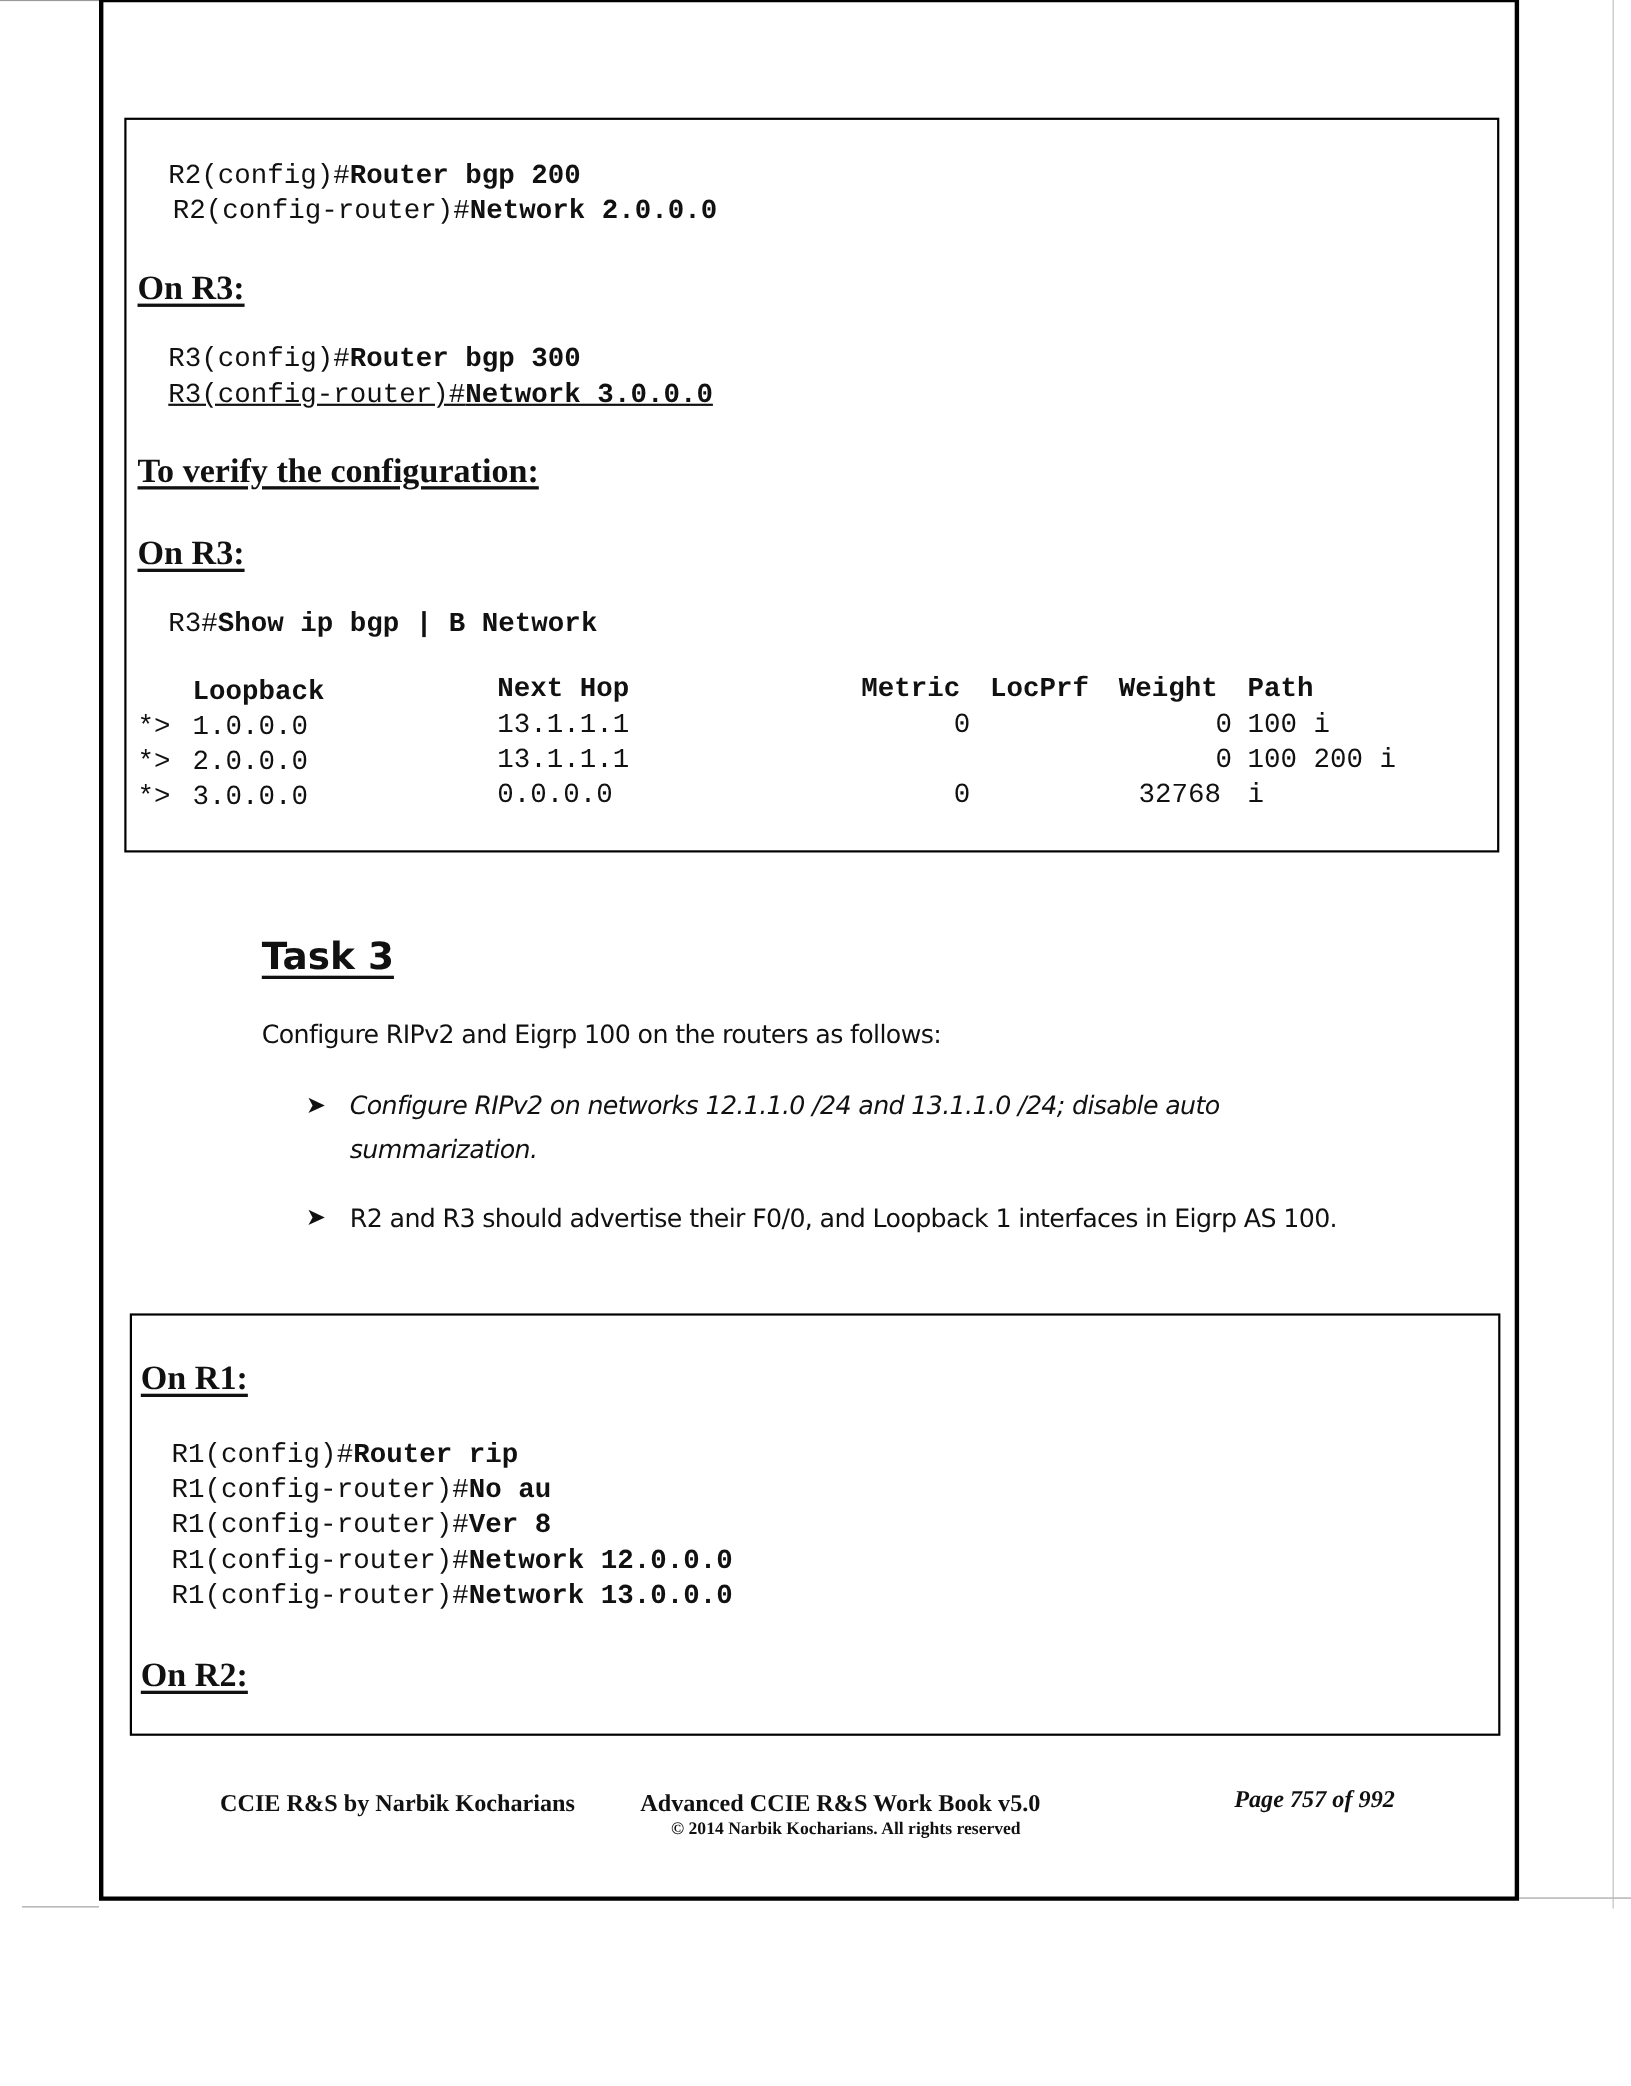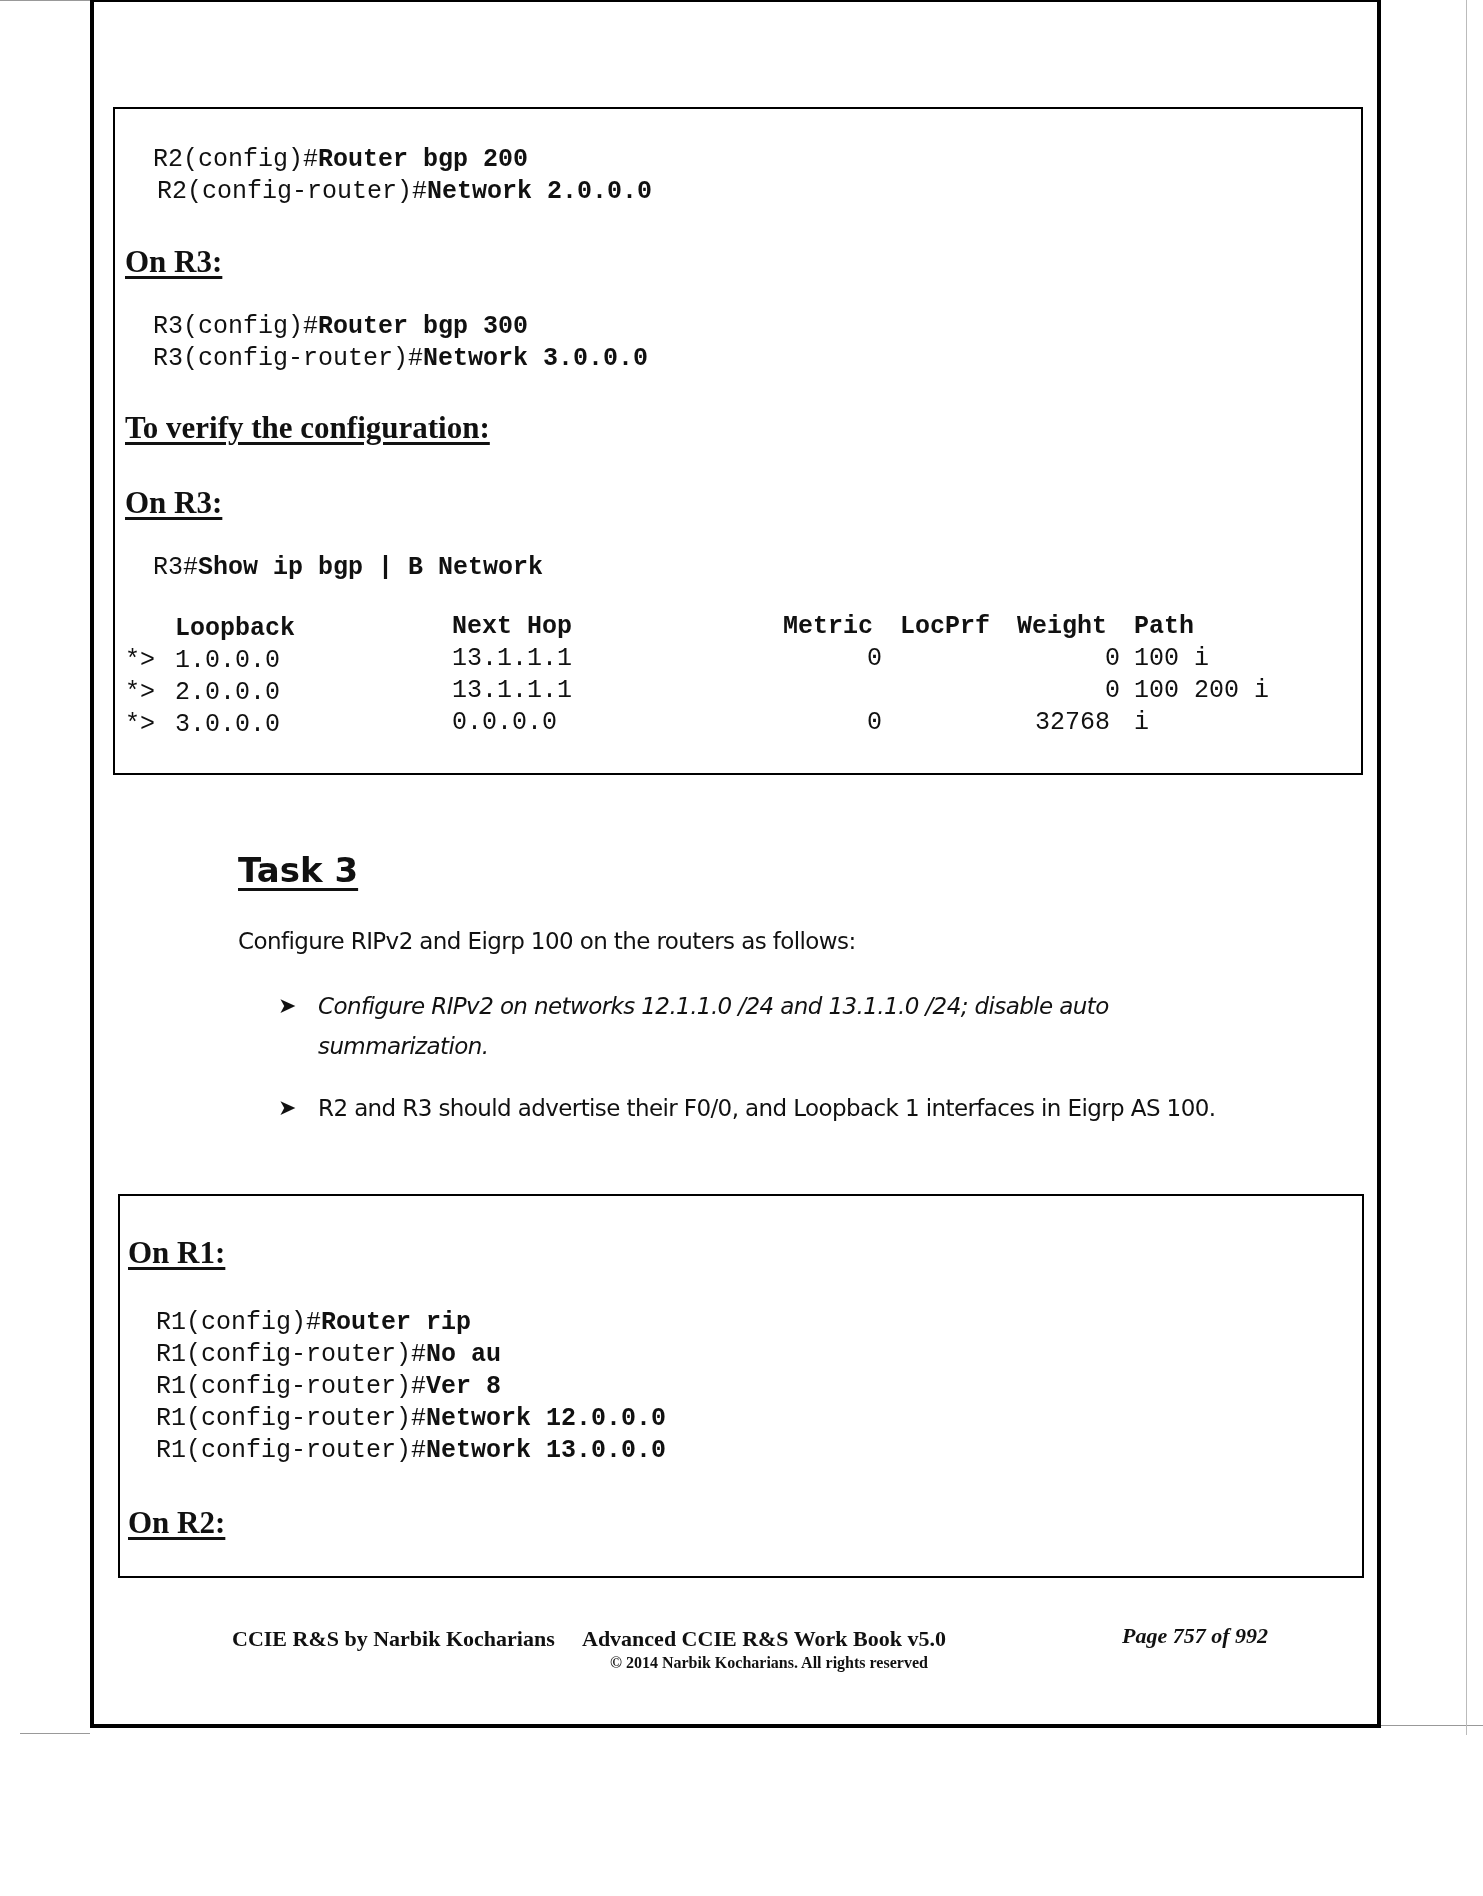--- a/index.html
+++ b/index.html
@@ -32,21 +32,21 @@
 <div class="vline" style="left:1466px;top:0;height:1735px;"></div>
 
 <div class="box" style="left:113px;top:107px;width:1250px;height:668px;"></div>
 
 <div class="line mono" style="left:125px;top:144px;"><span class="p">R2(config)#</span><b>Router bgp 200</b></div>
 <div class="line mono" style="left:129px;top:176px;"><span class="p">R2(config-router)#</span><b>Network 2.0.0.0</b></div>
 
 <div class="hd" style="left:125px;top:244px;">On R3:</div>
 
 <div class="line mono" style="left:125px;top:311px;"><span class="p">R3(config)#</span><b>Router bgp 300</b></div>
-<div class="line mono" style="left:125px;top:343px;"><span class="p">R3(config-router)#</span><b>Network 3.0.0.0</b></div>
+<div class="line mono" style="left:125px;top:343px;text-decoration:underline;"><span class="p">R3(config-router)#</span><b>Network 3.0.0.0</b></div>
 
 <div class="hd" style="left:125px;top:410px;">To verify the configuration:</div>
 <div class="hd" style="left:125px;top:485px;">On R3:</div>
 
 <div class="line mono" style="left:125px;top:552px;"><span class="p">R3#</span><b>Show ip bgp | B Network</b></div>
 
 <div class="tbl" style="left:125px;top:613px;">
   <b class="cell" style="left:50px;top:0;">Loopback</b>
   <b class="cell" style="left:327px;top:-2px;">Next Hop</b>
   <b class="cell" style="left:658px;top:-2px;">Metric</b>
@@ -91,16 +91,16 @@
 
 <div class="box" style="left:118px;top:1194px;width:1246px;height:384px;"></div>
 <div class="hd" style="left:128px;top:1235px;">On R1:</div>
 <div class="line mono" style="left:128px;top:1307px;"><span class="p">R1(config)#</span><b>Router rip</b></div>
 <div class="line mono" style="left:128px;top:1339px;"><span class="p">R1(config-router)#</span><b>No au</b></div>
 <div class="line mono" style="left:128px;top:1371px;"><span class="p">R1(config-router)#</span><b>Ver 8</b></div>
 <div class="line mono" style="left:128px;top:1403px;"><span class="p">R1(config-router)#</span><b>Network 12.0.0.0</b></div>
 <div class="line mono" style="left:128px;top:1435px;"><span class="p">R1(config-router)#</span><b>Network 13.0.0.0</b></div>
 <div class="hd" style="left:128px;top:1505px;">On R2:</div>
 
-<div class="foot" style="left:200px;top:1626px;margin-left:32px;">CCIE R&amp;S by Narbik Kocharians</div>
+<div class="foot" style="left:200px;top:1626px;">CCIE R&amp;S by Narbik Kocharians</div>
 <div class="foot" style="left:582px;top:1626px;">Advanced CCIE R&amp;S Work Book v5.0</div>
 <div class="foot-small" style="left:610px;top:1654px;">© 2014 Narbik Kocharians. All rights reserved</div>
 <div class="foot-i" style="left:1122px;top:1623px;">Page 757 of 992</div>
 
 </body></html>

